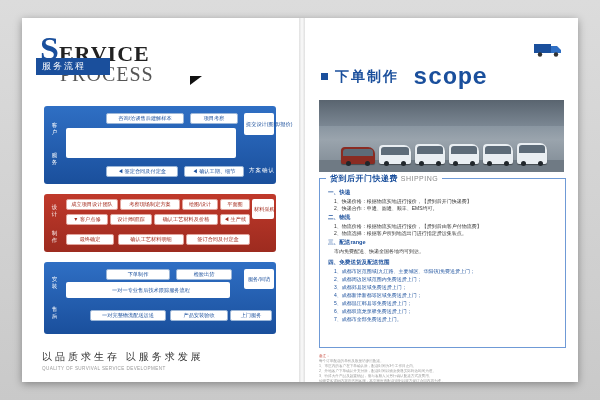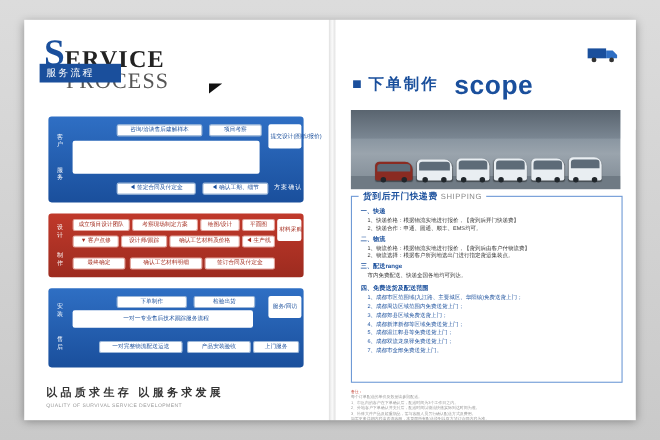--- a/index.html
+++ b/index.html
@@ -71,35 +71,35 @@
   .whitebox{
     position:absolute;background:#fff;border-radius:2px;
   }
   .sidetag{
     position:absolute;background:#fff;border-radius:2px;font-size:5.2px;color:#1a4f9c;
     text-align:center;line-height:8px;height:8px;padding:0 2px;white-space:nowrap;
   }
   .sidetag.red{color:#a32b1d;}
 
   .lfooter{position:absolute;left:20px;top:332px;}
-  .lfoot-cn{font-size:10px;color:#333;letter-spacing:3px;font-weight:bold;}
+  .lfoot-cn{font-size:10px;color:#333;letter-spacing:3px;}
   .lfoot-en{font-size:4.6px;color:#9a9a9a;letter-spacing:.4px;margin-top:2px;}
 
   
   .rtop{position:absolute;left:0;top:0;width:273px;height:100px;background:#fff;}
   .rtitle{
     position:absolute;left:14px;top:30px;
     font-family:"Liberation Serif", serif;font-size:16.5px;color:#222;letter-spacing:.2px;
   }
   .rtruck{position:absolute;right:14px;top:22px;}
   .rcn{position:absolute;left:30px;top:50px;font-size:14px;color:#1a4f9c;font-weight:bold;letter-spacing:2px;}
   .rsq{position:absolute;left:16px;top:55px;width:7px;height:7px;background:#1a4f9c;}
   .rscope{
     position:absolute;left:108px;top:46px;
-    font-family:Liberation Sans, sans-serif;font-size:24px;color:#1a4f9c;font-weight:bold;letter-spacing:.5px;
+    font-family:Liberation Mono, monospace;font-size:24px;color:#1a4f9c;font-weight:bold;letter-spacing:.5px;
   }
   .photo{
     position:absolute;left:14px;top:82px;width:245px;height:72px;
     background:linear-gradient(180deg,#6d7b88 0%,#8b97a2 38%,#9aa4ad 55%,#7d8892 100%);
     overflow:hidden;
   }
   .car{position:absolute;bottom:8px;background:#e9eef2;border-radius:4px 7px 2px 2px;box-shadow:0 1px 1px rgba(0,0,0,.4);}
   .car.dark{background:#8a2b22;}
   .car .glass{position:absolute;left:2px;top:2px;right:2px;height:40%;background:#5d6b78;border-radius:3px 3px 0 0;}
   .wheel{position:absolute;bottom:-2px;width:5px;height:5px;border-radius:50%;background:#20262b;}

